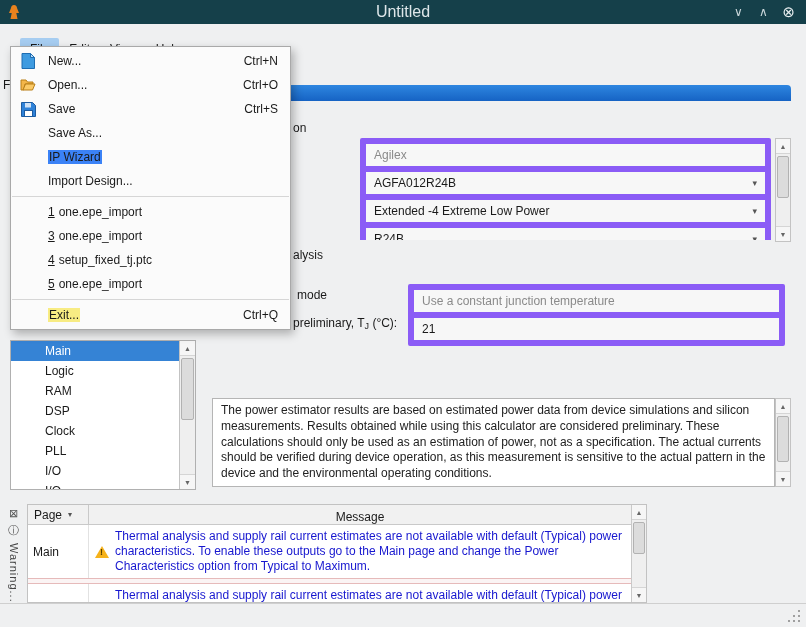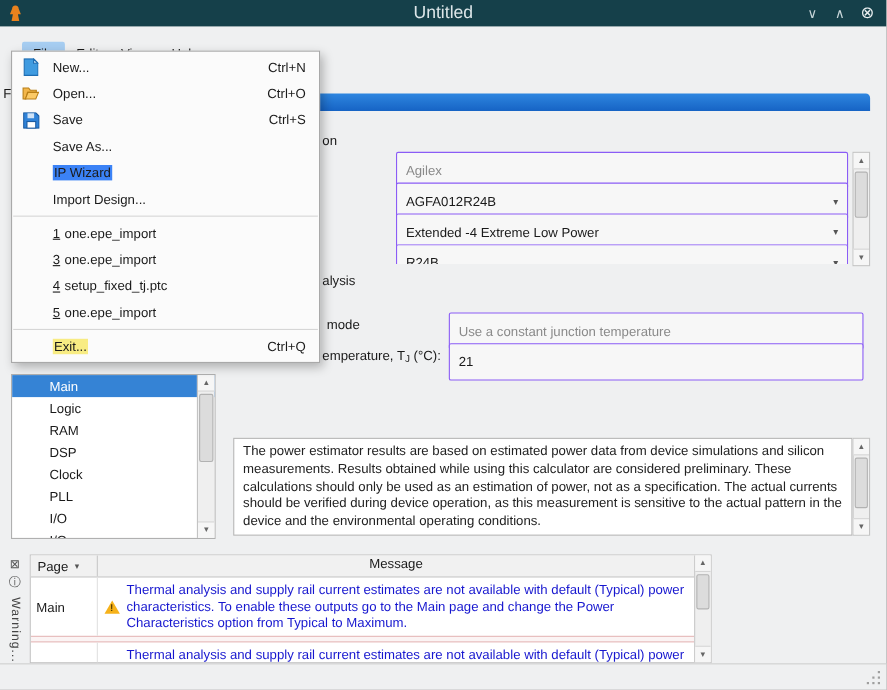--- a/index.html
+++ b/index.html
@@ -32,21 +32,21 @@
   .mi .lbl{margin-left:8px;flex:1;white-space:nowrap;}
   .mi .sc{margin-right:12px;}
   .hl{background:#3b82f6;padding:0 1px;}
   .hl2{background:#f8ec83;padding:0 1px;}
   .num{text-decoration:underline;margin-right:4px;}
   .msep{height:1px;background:#d6d6d6;margin:3px 1px;}
 
   
   .blue-header{position:absolute;left:212px;top:85px;width:579px;height:16px;
     background:linear-gradient(#2e86e0,#1663c4);border-radius:4px 4px 0 0;}
-  .field{position:absolute;background:#f7f7f7;border:1px solid #8b5cf6;border-radius:2px;
+  .field{position:absolute;background:#f7f7f7;border:6px solid #8b5cf6;border-radius:2px;
     padding:0 8px;display:flex;align-items:center;height:34px;box-sizing:border-box;white-space:nowrap;overflow:hidden;}
   .field.gray{color:#8a8a8a;}
   .combo-arrow{margin-left:auto;font-size:9px;color:#555;padding-left:6px;}
   .sub{font-size:9px;vertical-align:-2px;}
 
   
   .vscroll{position:absolute;width:16px;background:#efefef;border:1px solid #c3c3c3;
     box-sizing:border-box;display:flex;flex-direction:column;}
   .sb-btn{height:14px;display:flex;align-items:center;justify-content:center;
     font-size:7px;color:#666;background:#f6f6f6;flex:0 0 auto;}
@@ -67,21 +67,21 @@
     color:#222;line-height:1.32;}
 
   
   .msg-pane{position:absolute;left:27px;top:504px;width:620px;height:99px;background:#fff;
     border:1px solid #c2c2c2;box-sizing:border-box;}
   .msg-head{position:absolute;left:0;top:0;right:15px;height:20px;background:#f1f1f1;
     border-bottom:1px solid #c9c9c9;display:flex;box-sizing:border-box;}
   .col-page{width:61px;border-right:1px solid #c9c9c9;display:flex;align-items:center;
     padding-left:6px;box-sizing:border-box;}
   .sort-arrow{margin-left:6px;font-size:8px;color:#555;}
-  .col-msg{flex:1;display:flex;align-items:flex-start;justify-content:center;}
+  .col-msg{flex:1;display:flex;align-items:flex-end;justify-content:center;}
   .msg-body{position:absolute;left:0;top:20px;right:15px;bottom:0;overflow:hidden;}
   .msg-row{display:flex;align-items:center;}
   .cell-page{width:61px;align-self:stretch;border-right:1px solid #e2e2e2;
     display:flex;align-items:center;padding-left:5px;box-sizing:border-box;}
   .cell-icon{width:26px;display:flex;justify-content:center;}
   .cell-text{flex:1;color:#1717cf;padding:4px 6px 4px 0;line-height:1.25;}
   .warn-tri{width:0;height:0;border-left:7px solid transparent;border-right:7px solid transparent;
     border-bottom:12px solid #f6b21a;position:relative;}
   .warn-tri:after{content:"!";position:absolute;left:-2px;top:1px;font-size:9px;font-weight:bold;color:#5a4000;}
   .row-sep{height:4px;border-top:1px solid #e6baba;border-bottom:1px solid #e6baba;background:#fbf4f4;}
@@ -160,21 +160,21 @@
     <span class="sb-btn down">▼</span>
   </div>
 
   <span class="frag" style="left:293px;top:248px;">alysis</span>
 
   <span class="frag" style="left:297px;top:288px;">mode</span>
   <div class="field gray" style="left:408px;top:284px;width:377px;">
     <span>Use a constant junction temperature</span>
   </div>
 
-  <span class="frag" style="left:293px;top:316px;"><span>emperature, T</span><span class="sub">J</span><span> (°C):</span></span>
+  <span class="frag" style="left:293px;top:316px;"><span>preliminary, T</span><span class="sub">J</span><span> (°C):</span></span>
   <div class="field" style="left:408px;top:312px;width:377px;">
     <span>21</span>
   </div>
 
   <div class="pages">
     <div class="page-item sel">Main</div>
     <div class="page-item">Logic</div>
     <div class="page-item">RAM</div>
     <div class="page-item">DSP</div>
     <div class="page-item">Clock</div>

